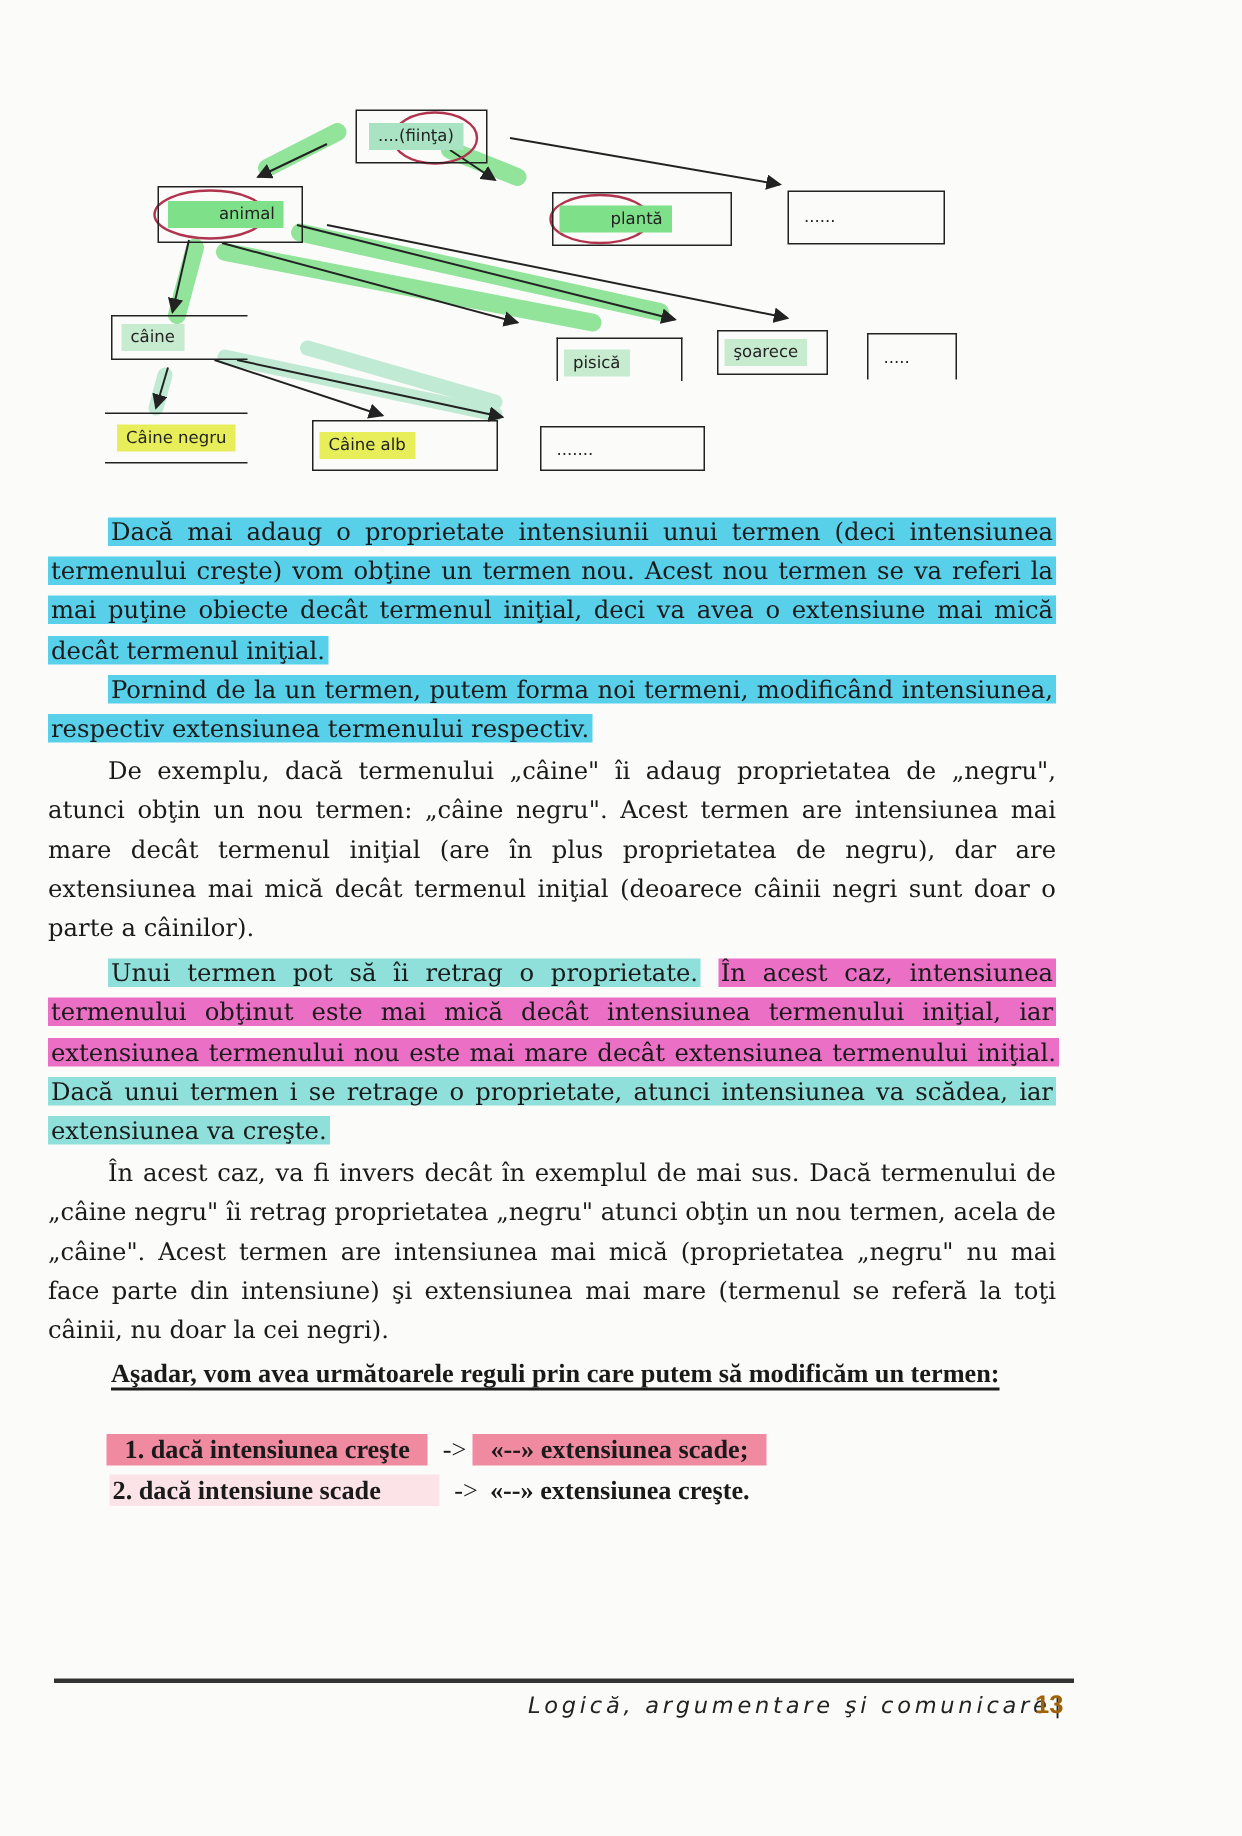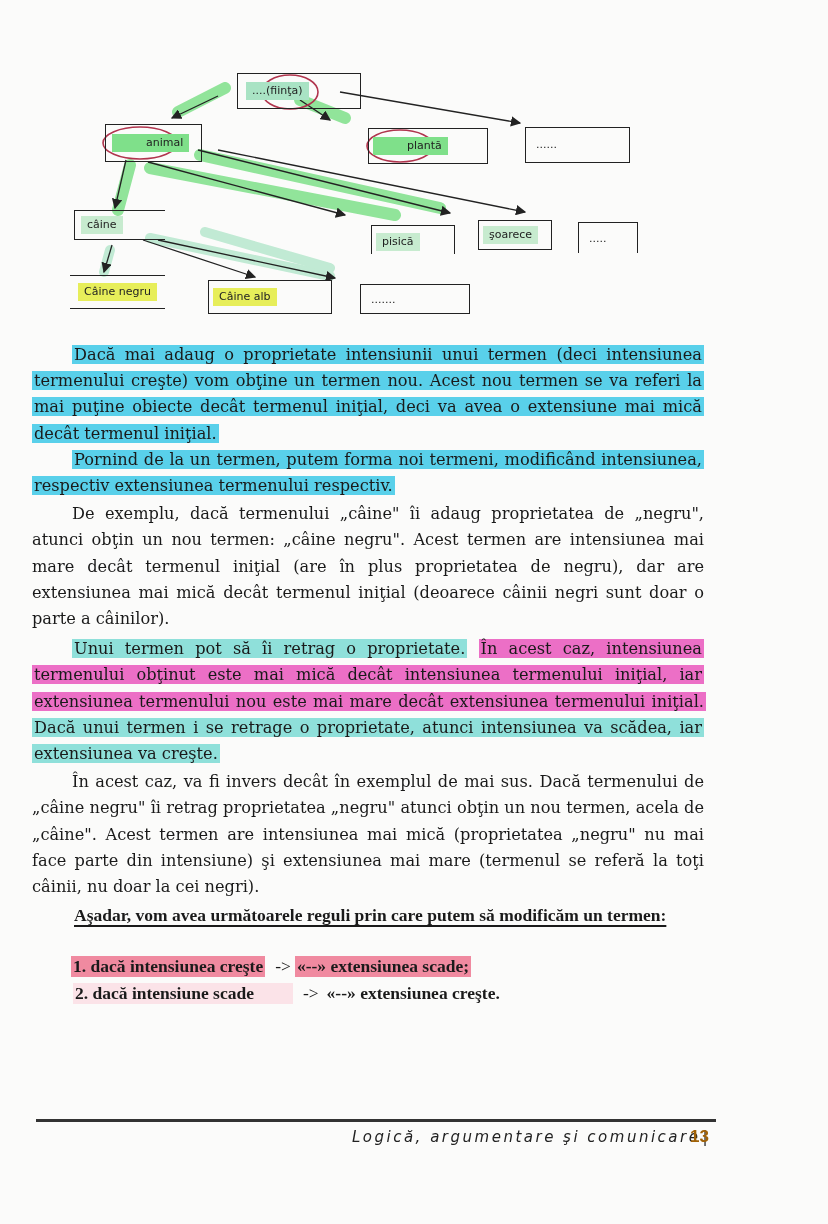--- a/index.html
+++ b/index.html
@@ -20,21 +20,21 @@
   .hline { position:absolute; height:1.4px; background:#222; }
   .text-block {
     position:absolute; left:32px; width:672px; font-size:16.2px; line-height:26.2px;
     text-align:justify;
   }
   .p { margin:0; }
   .indent { text-indent:40px; }
   .hb { background:#59d0ea; box-decoration-break:clone; -webkit-box-decoration-break:clone; padding:0 2px; }
   .hm { background:#ec6fc6; box-decoration-break:clone; -webkit-box-decoration-break:clone; padding:0 2px; }
   .ht { background:#8fe0da; box-decoration-break:clone; -webkit-box-decoration-break:clone; padding:0 2px;margin-top:12px; }
-  .hr { background:#f08aa0; padding:0 2px; }
+  .hr { background:#f08aa0; padding:0 12px; }
   .bold { font-family:"Liberation Serif","DejaVu Serif",serif; font-weight:bold; font-size:17.5px; }
   .summary-title { position:absolute; left:32px; top:902px; width:680px; }
   .rule { position:absolute; left:55px; width:642px; display:flex; align-items:center; }
   .footer-rule { position:absolute; left:36px; top:1119px; width:680px; height:3px; background:#333; }
   .footer { position:absolute; right:118px; top:1128px; font-family:"DejaVu Sans","Liberation Sans",sans-serif; font-style:italic; font-size:15px; letter-spacing:2.5px; color:#222; }
   .pagenum { position:absolute; left:690px; top:1127px; font-family:Liberation Sans, sans-serif; font-weight:bold; font-size:17px; color:#a16207; }
 </style>
 </head>
 <body>
 
@@ -72,21 +72,21 @@
       <line x1="158" y1="240" x2="335" y2="278"></line>
     </g>
 
     <g stroke="#b0344d" stroke-width="1.6" fill="none">
       <ellipse cx="290" cy="92" rx="28" ry="17"></ellipse>
       <ellipse cx="140" cy="143" rx="37" ry="16"></ellipse>
       <ellipse cx="400" cy="146" rx="33" ry="16"></ellipse>
     </g>
   </svg>
 
-  <div class="box" style="left:237px;top:73px;width:86px;height:34px;padding-left:36px;">
+  <div class="box" style="left:237px;top:73px;width:86px;height:34px;">
     <span class="box-label hl-mint" style="left:8px;top:8px;">....(fiinţa)</span>
   </div>
 
   <div class="box" style="left:105px;top:124px;width:95px;height:36px;">
     <span class="box-label hl-green" style="left:6px;top:9px;">animal</span>
   </div>
   <div class="box" style="left:368px;top:128px;width:118px;height:34px;">
     <span class="box-label hl-green" style="left:4px;top:8px;">plantă</span>
   </div>
   <div class="box" style="left:525px;top:127px;width:103px;height:34px;">

